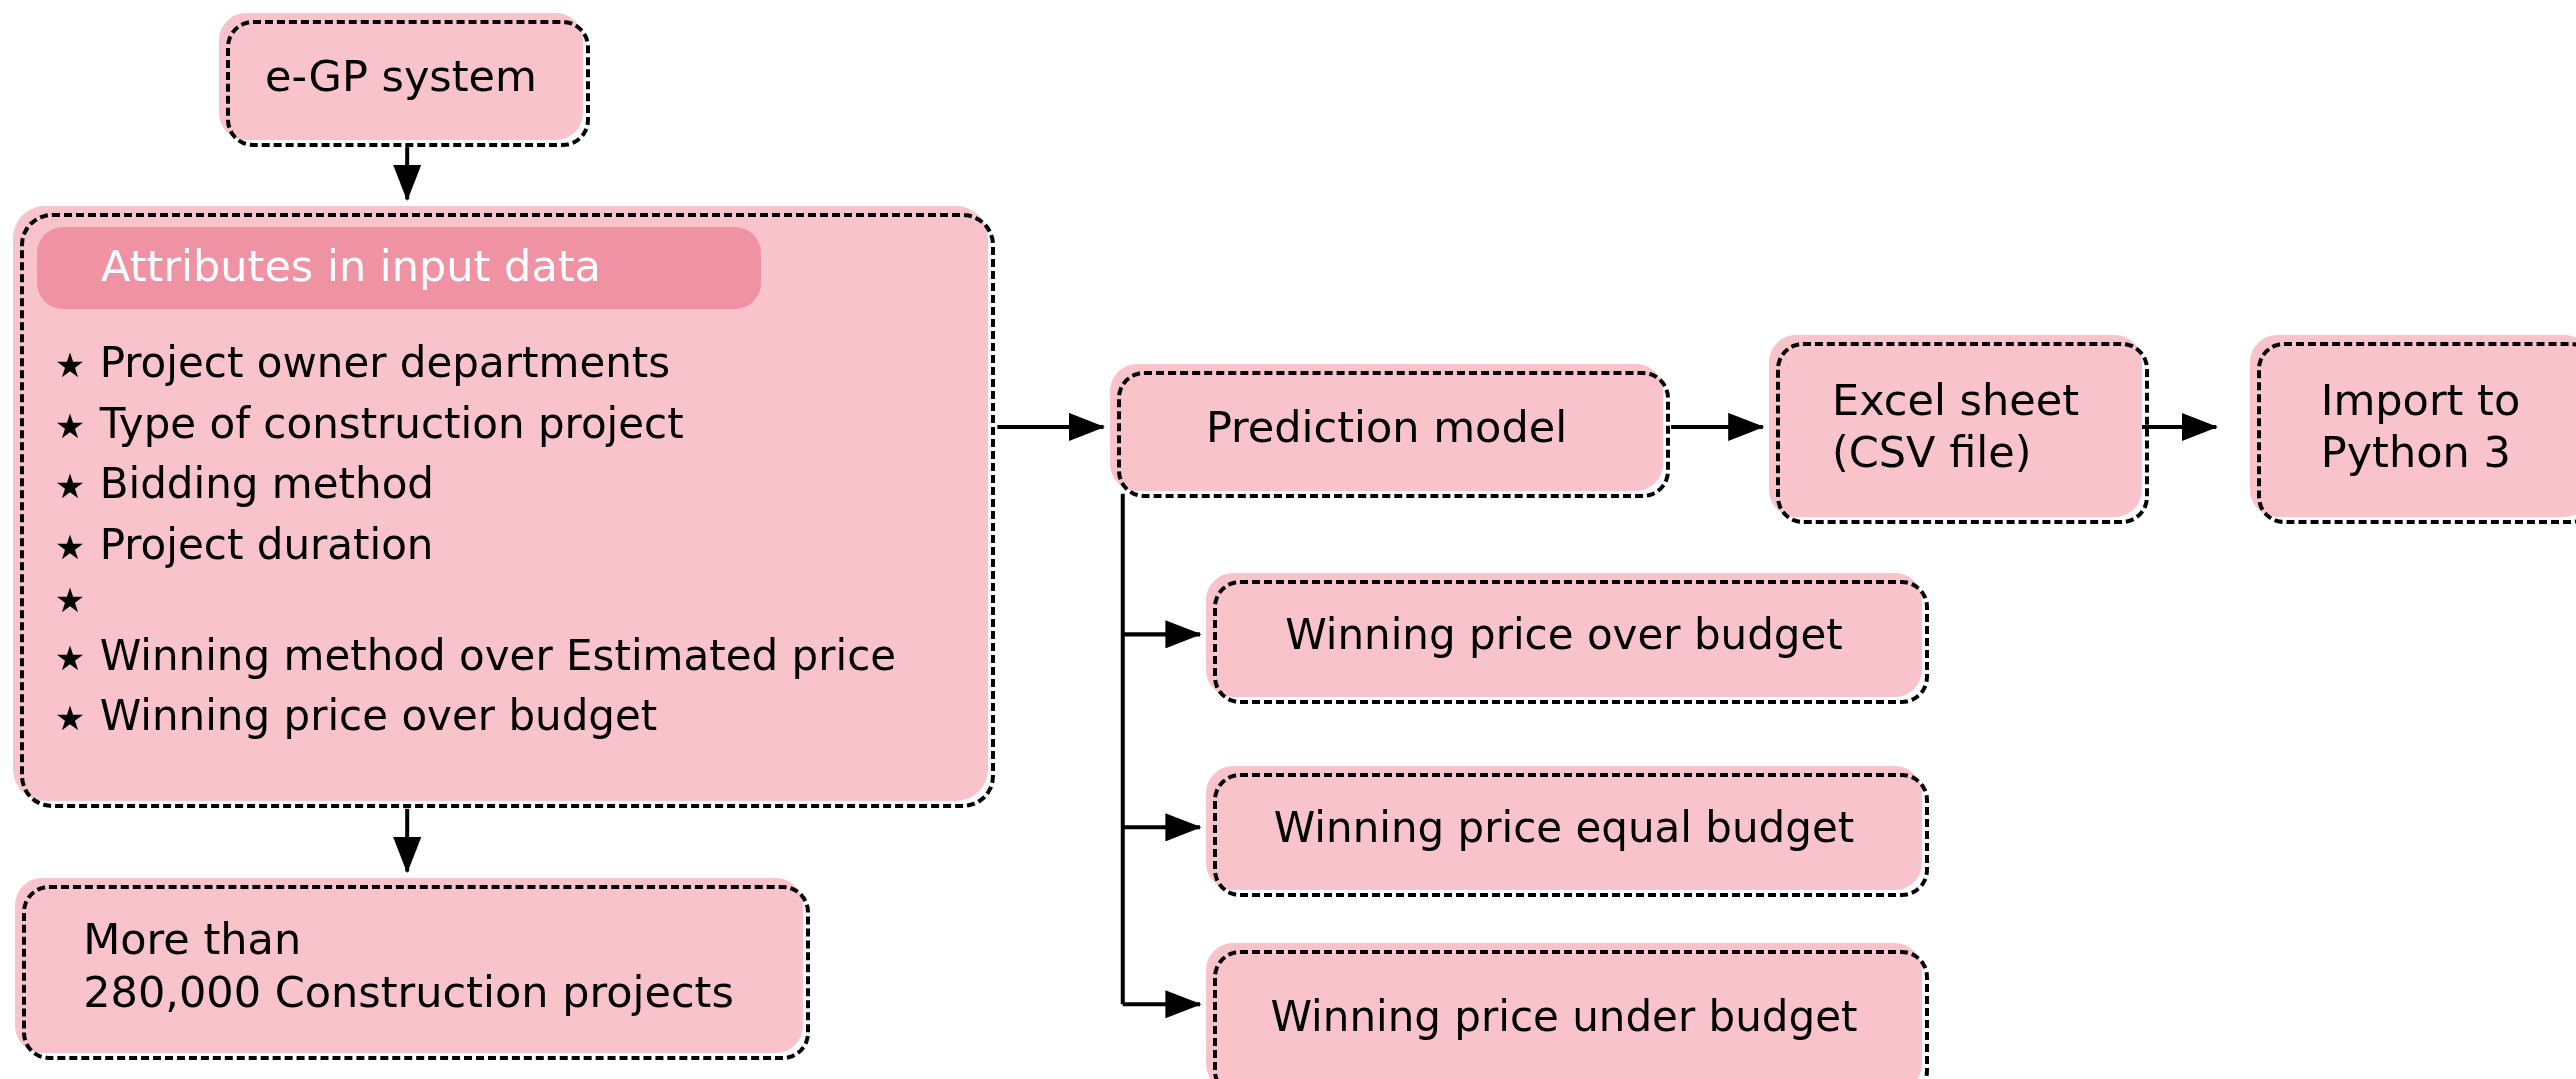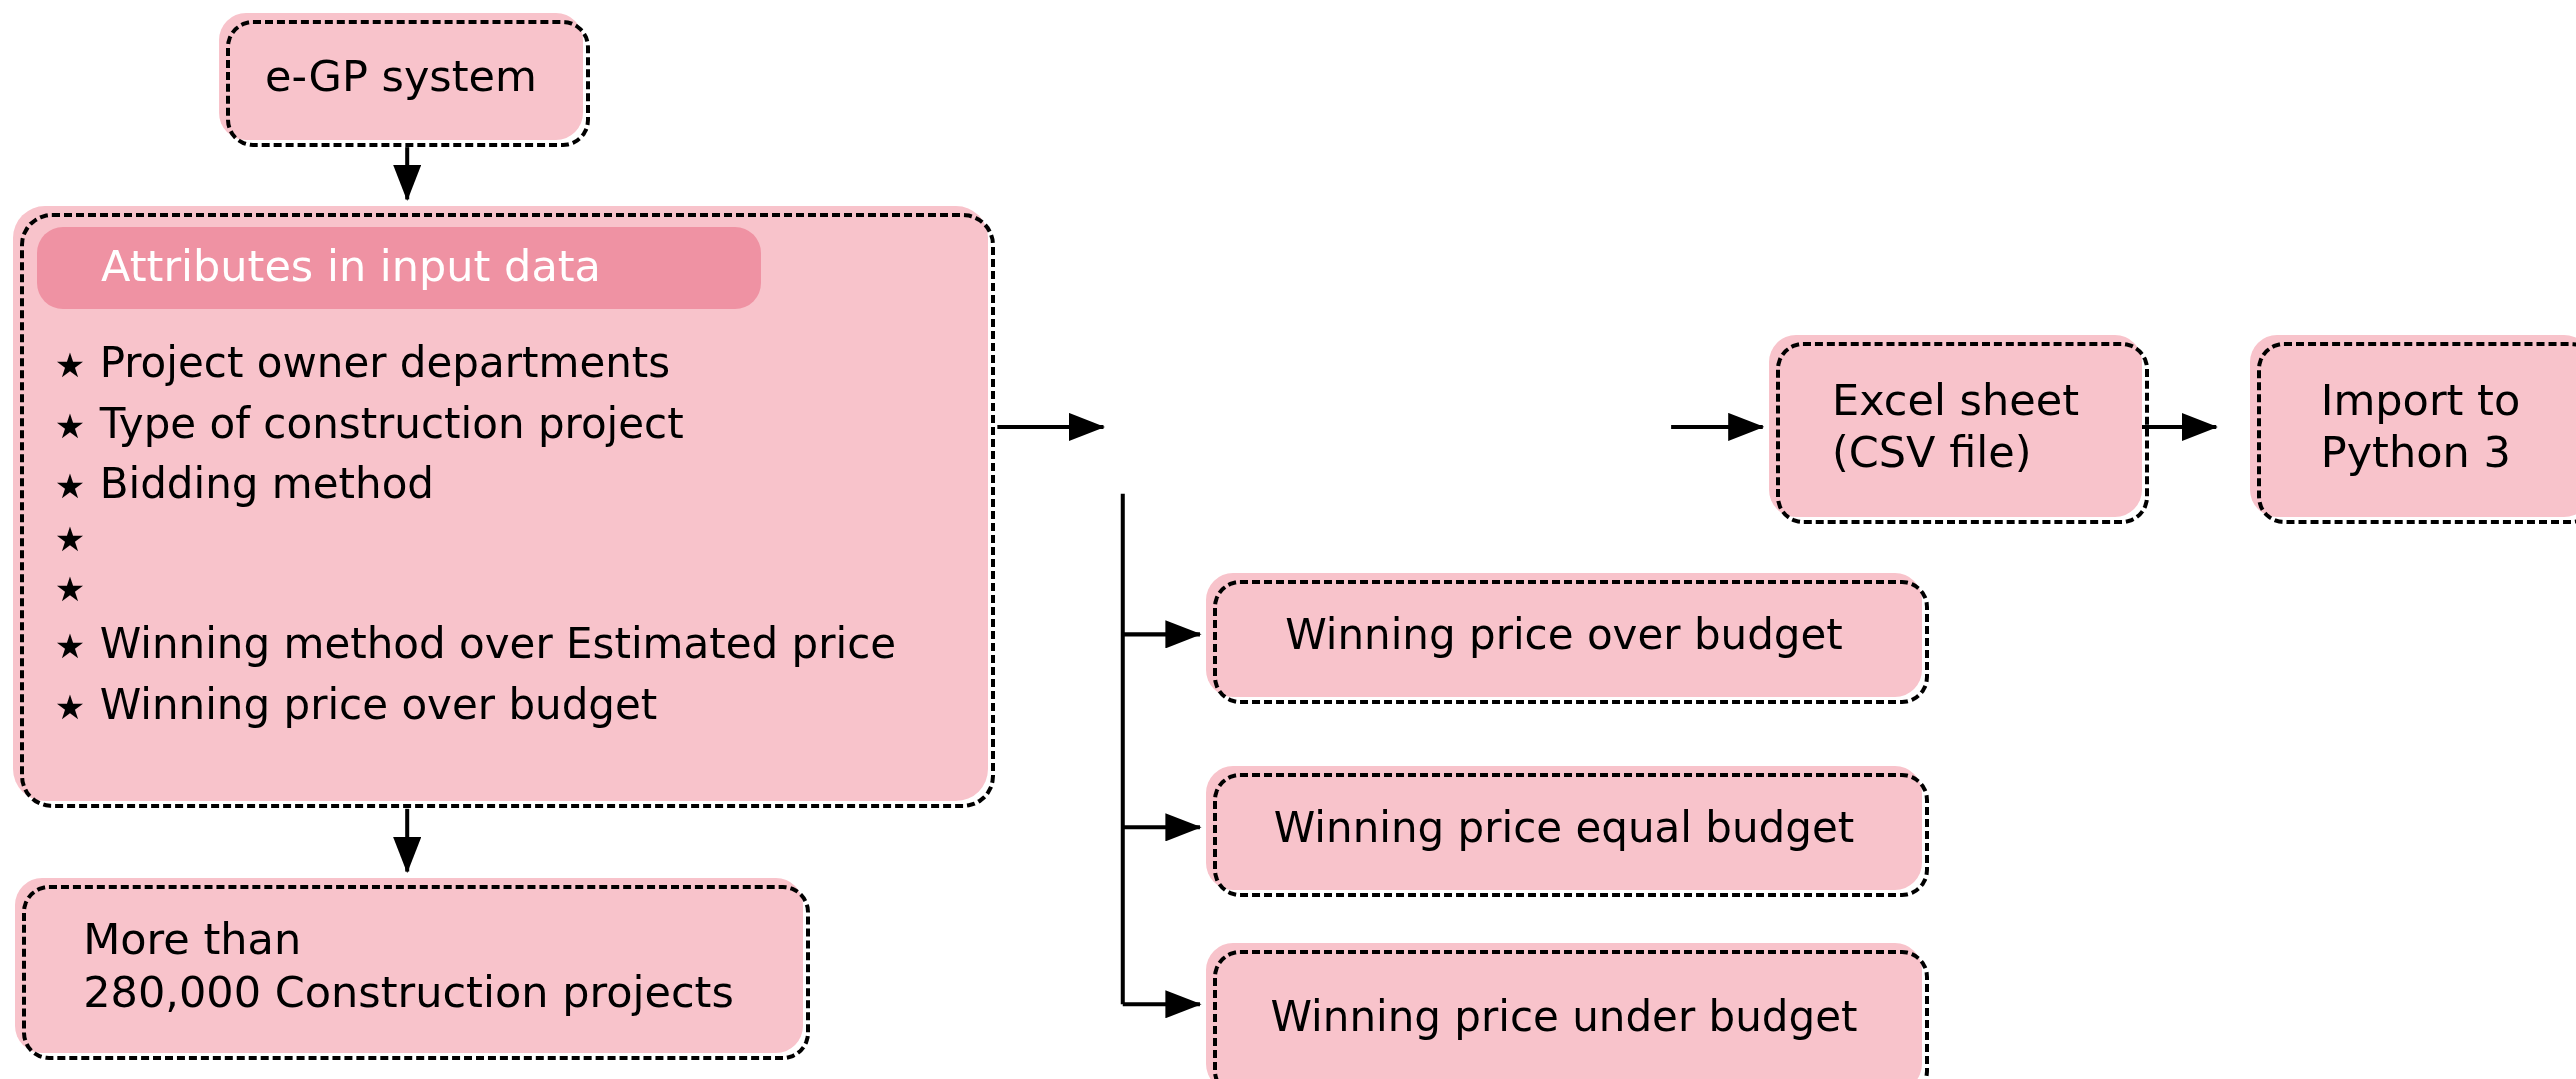--- a/index.html
+++ b/index.html
@@ -230,20 +230,21 @@
         <li>
           <span class="star">★</span>
           <span>Type of construction project</span>
         </li>
         <li>
           <span class="star">★</span>
           <span>Bidding method</span>
         </li>
         <li>
           <span class="star">★</span>
+          <span>Project duration</span>
         </li>
         <li>
           <span class="star">★</span>
         </li>
         <li>
           <span class="star">★</span>
           <span>Winning method over Estimated price</span>
         </li>
         <li>
           <span class="star">★</span>
@@ -253,20 +254,25 @@
     </div>
   </div>
 
   <div class="node" id="node-projects">
     <div class="fill"></div>
     <div class="dash"></div>
     <div class="label">More than
 280,000 Construction projects</div>
   </div>
 
+  <div class="node" id="node-prediction">
+    <div class="fill"></div>
+    <div class="dash"></div>
+    <div class="label">Prediction model</div>
+  </div>
 
   <div class="node" id="node-excel">
     <div class="fill"></div>
     <div class="dash"></div>
     <div class="label">Excel sheet
 (CSV file)</div>
   </div>
 
   <div class="node" id="node-python">
     <div class="fill"></div>

